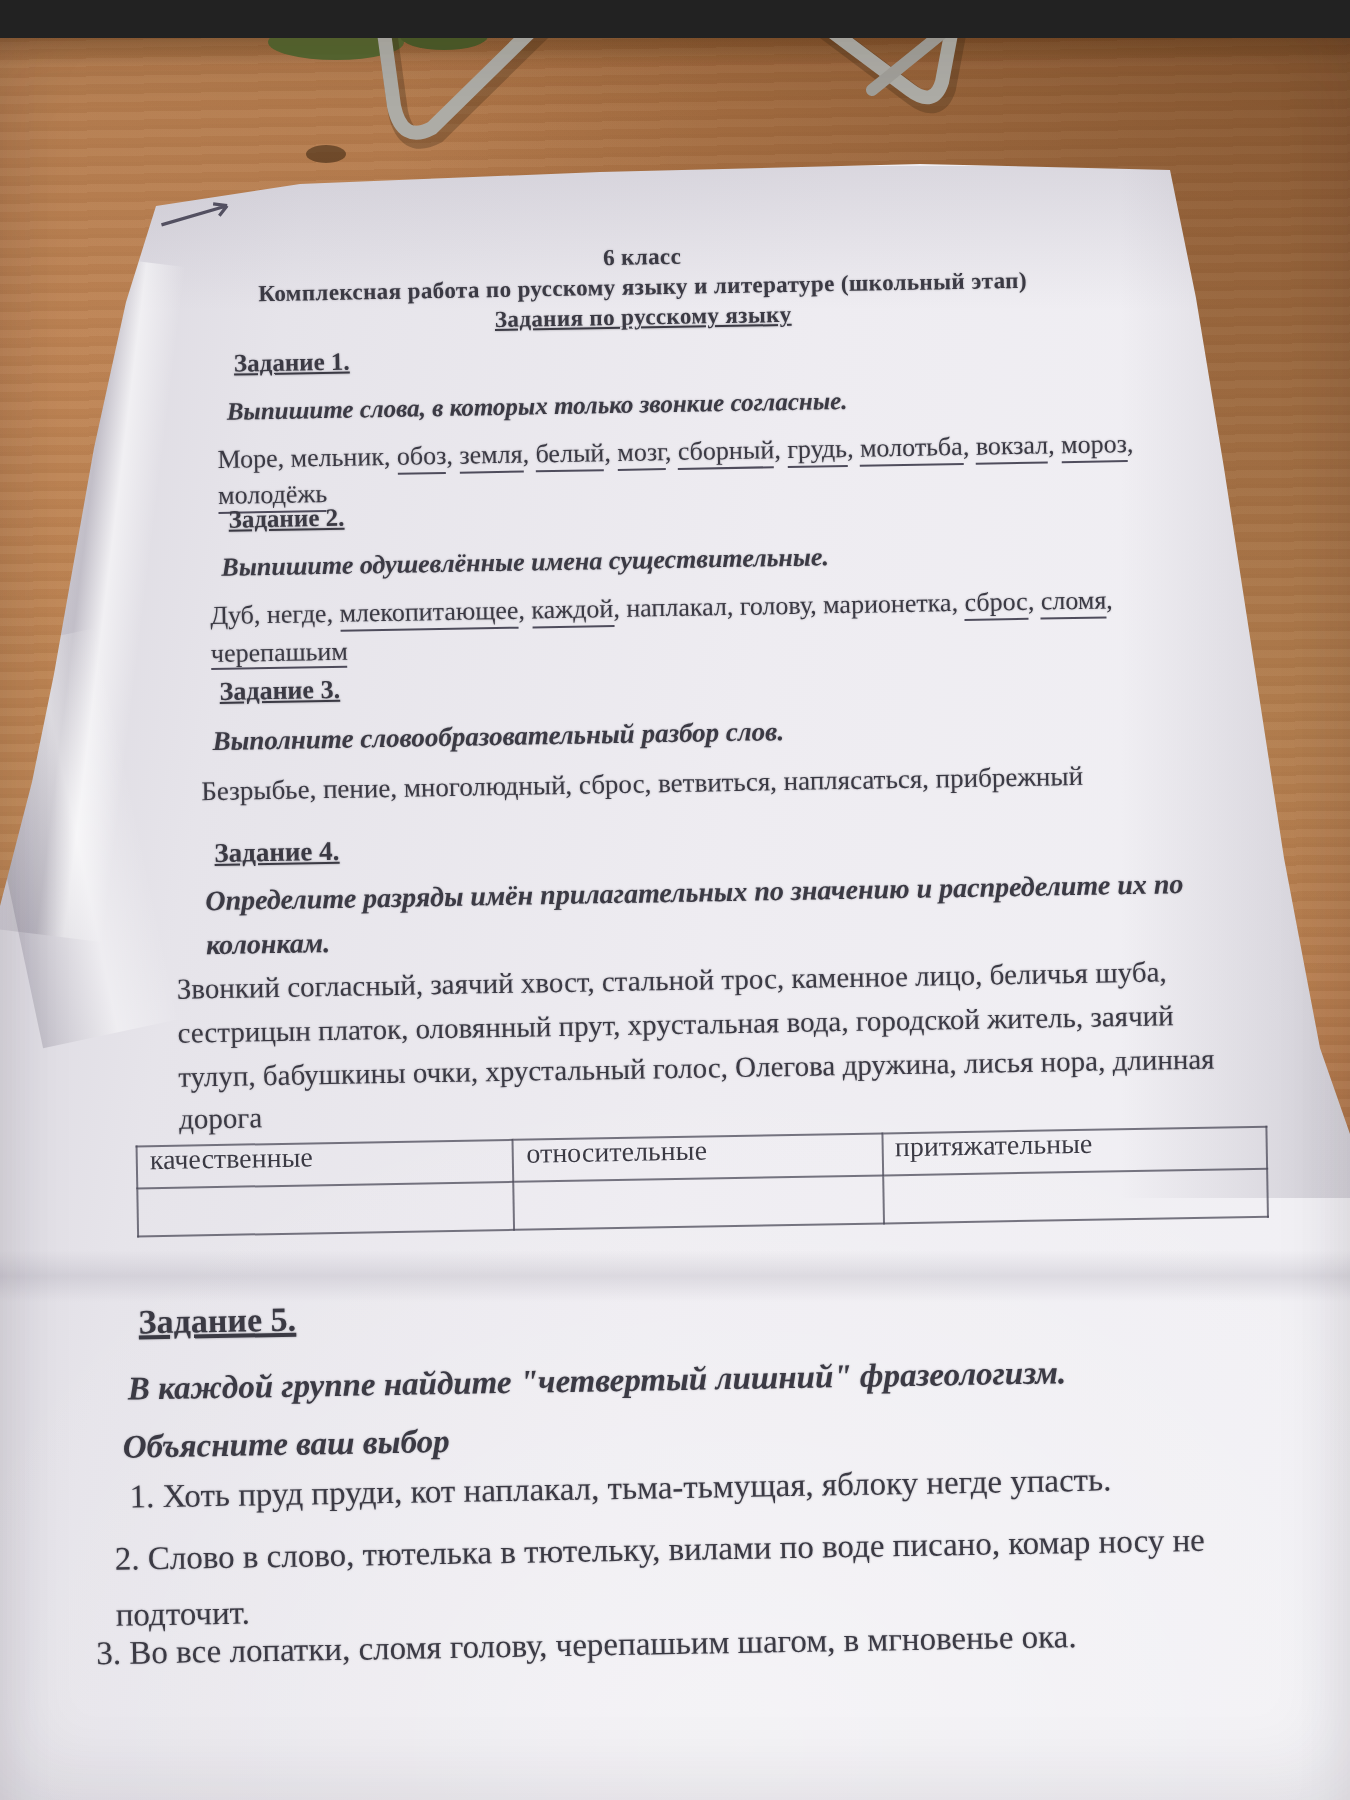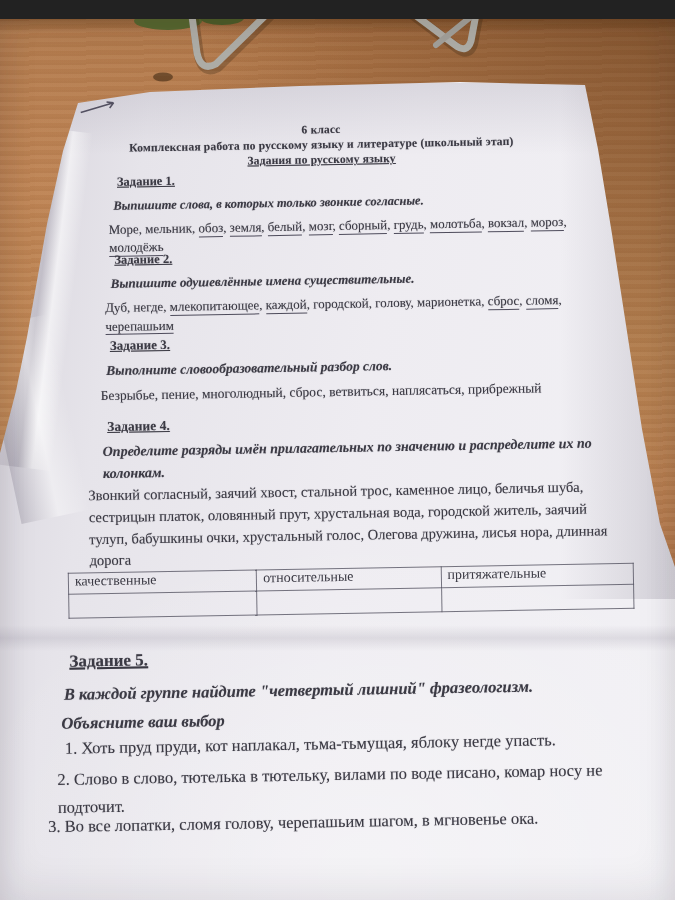--- a/index.html
+++ b/index.html
@@ -119,21 +119,21 @@
       <div>Комплексная работа по русскому языку и литературе (школьный этап)</div>
       <div class="und">Задания по русскому языку</div>
     </div>
 
     <div class="abs task-title" style="left:122px;top:152px;font-size:12.5px;">Задание 1.</div>
     <div class="abs instr" style="left:118px;top:176px;font-size:12.5px;">Выпишите слова, в которых только звонкие согласные.</div>
     <div class="abs" style="left:113px;top:198px;width:494px;font-size:13px;line-height:1.4;"><span>Море</span>, <span>мельник</span>, <span class="pen-u">обоз</span>, <span class="pen-u">земля</span>, <span class="pen-u">белый</span>, <span class="pen-u">мозг</span>, <span class="pen-u">сборный</span>, <span class="pen-u">грудь</span>, <span class="pen-u">молотьба</span>, <span class="pen-u">вокзал</span>, <span class="pen-u">мороз</span>, <span class="pen-u">молодёжь</span></div>
 
     <div class="abs task-title" style="left:118px;top:230px;font-size:12.5px;">Задание 2.</div>
     <div class="abs instr" style="left:114px;top:253px;font-size:13px;">Выпишите одушевлённые имена существительные.</div>
-    <div class="abs" style="left:108px;top:276px;width:482px;font-size:13px;line-height:1.45;"><span>Дуб</span>, <span>негде</span>, <span class="pen-u">млекопитающее</span>, <span class="pen-u">каждой</span>, <span>городской</span>, <span>голову</span>, <span>марионетка</span>, <span class="pen-u">сброс</span>, <span class="pen-u">сломя</span>, <span class="pen-u">черепашьим</span></div>
+    <div class="abs" style="left:108px;top:276px;width:482px;font-size:13px;line-height:1.45;"><span>Дуб</span>, <span>негде</span>, <span class="pen-u">млекопитающее</span>, <span class="pen-u">каждой</span>, <span>наплакал</span>, <span>голову</span>, <span>марионетка</span>, <span class="pen-u">сброс</span>, <span class="pen-u">сломя</span>, <span class="pen-u">черепашьим</span></div>
 
     <div class="abs task-title" style="left:112px;top:315px;font-size:13px;">Задание 3.</div>
     <div class="abs instr" style="left:108px;top:340px;font-size:13.5px;">Выполните словообразовательный разбор слов.</div>
     <div class="abs" style="left:102px;top:365px;width:520px;font-size:13.5px;">Безрыбье, пение, многолюдный, сброс, ветвиться, наплясаться, прибрежный</div>
 
     <div class="abs task-title" style="left:108px;top:396px;font-size:13.5px;">Задание 4.</div>
     <div class="abs instr" style="left:103px;top:418px;width:520px;font-size:14px;line-height:1.55;">Определите разряды имён прилагательных по значению и распределите их по колонкам.</div>
     <div class="abs" style="left:88px;top:462px;width:528px;font-size:14.5px;line-height:1.5;">Звонкий согласный, заячий хвост,  стальной трос, каменное лицо, беличья шуба, сестрицын платок, оловянный прут, хрустальная вода, городской житель, заячий тулуп,  бабушкины очки, хрустальный голос,  Олегова дружина,  лисья нора, длинная дорога</div>
 
     <table class="cls-table abs" style="left:66px;top:549px;">

